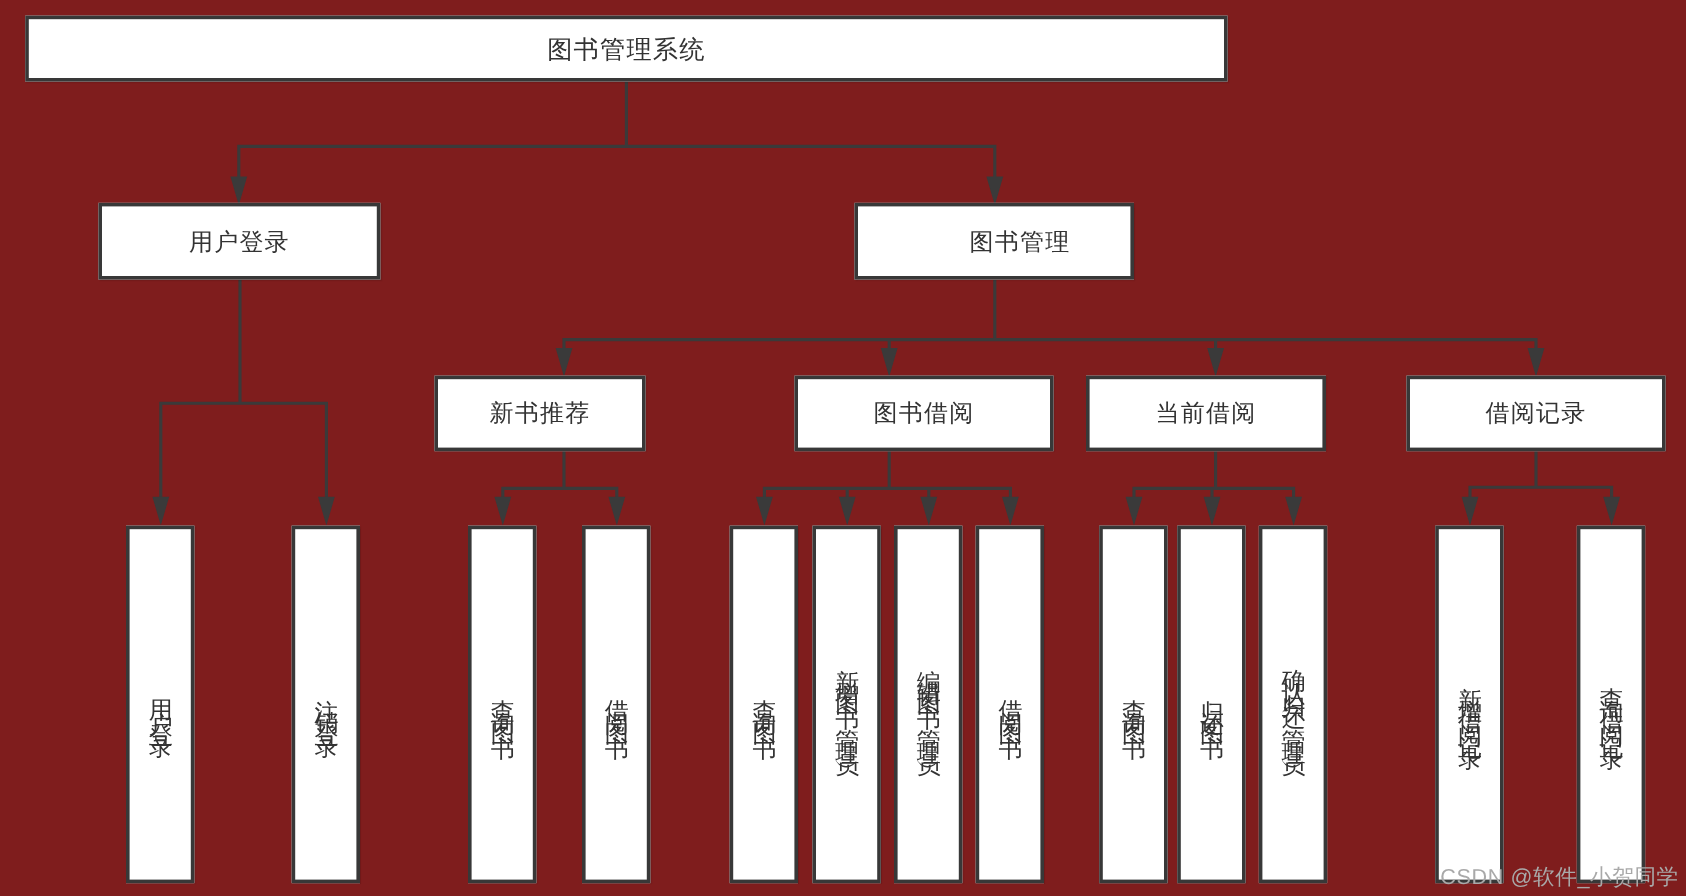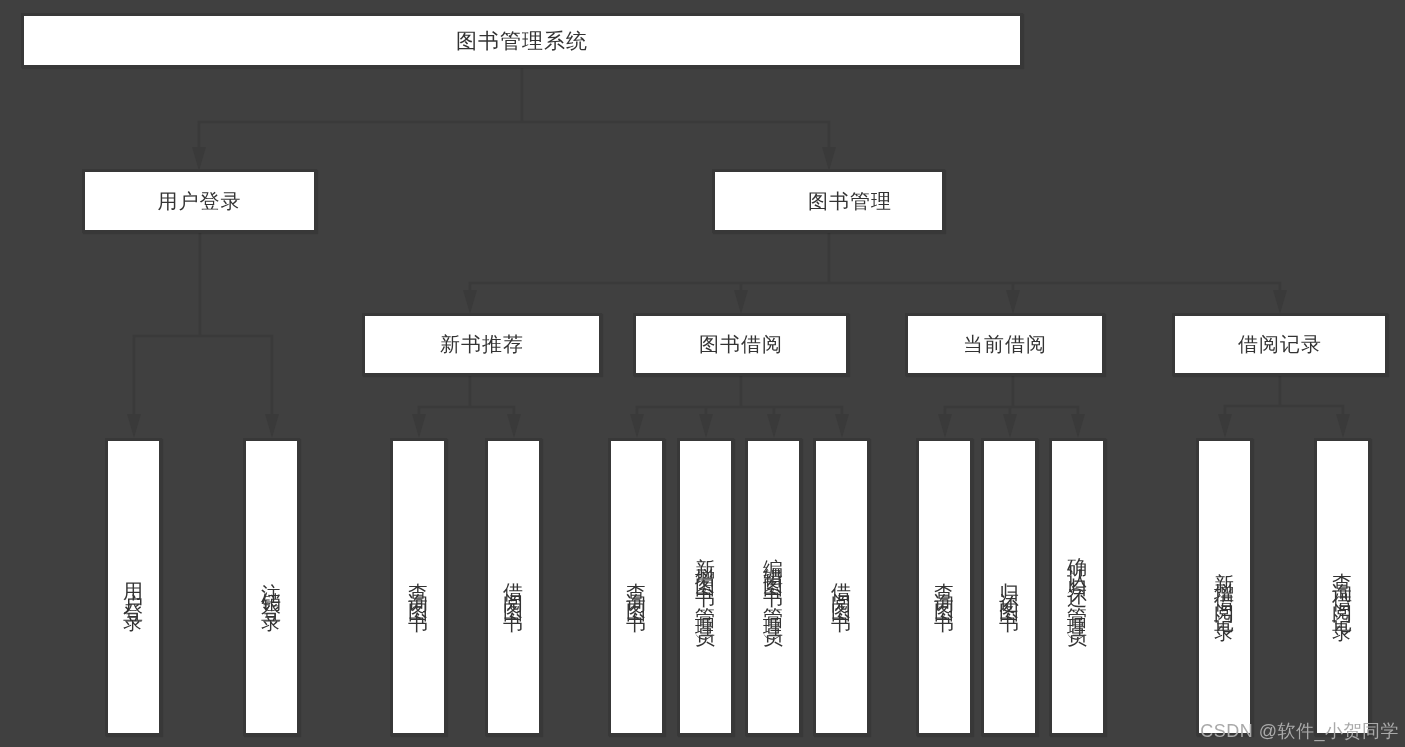--- a/index.html
+++ b/index.html
@@ -5,21 +5,21 @@
   html, body {
     margin: 0;
     padding: 0;
     background: #ffffff;
     font-family: "Liberation Sans", sans-serif;
   }
   .stage {
     position: relative;
     width: 1405px;
     height: 747px;
-    background: #404040;
+    background: #7f1d1d;
     overflow: hidden;
   }
   svg.connectors {
     position: absolute;
     left: 0;
     top: 0;
     pointer-events: none;
   }
   svg.connectors path {
     fill: none;
@@ -127,24 +127,24 @@
     <span class="lbl">图书管理系统</span>
   </div>
 
   <div class="box" style="left:82px; top:169px; width:235px; height:64px;">
     <span class="lbl">用户登录</span>
   </div>
   <div class="box" style="left:712px; top:169px; width:233px; height:64px;padding-left:43px;">
     <span class="lbl">图书管理</span>
   </div>
 
-  <div class="box" style="left:362px; top:313px; width:240px; height:63px;">
+  <div class="box" style="left:362px; top:313px; width:176px; height:63px;">
     <span class="lbl">新书推荐</span>
   </div>
-  <div class="box" style="left:633px; top:313px; width:216px; height:63px;">
+  <div class="box" style="left:662px; top:313px; width:216px; height:63px;">
     <span class="lbl">图书借阅</span>
   </div>
   <div class="box" style="left:905px; top:313px; width:200px; height:63px;">
     <span class="lbl">当前借阅</span>
   </div>
   <div class="box" style="left:1172px; top:313px; width:216px; height:63px;">
     <span class="lbl">借阅记录</span>
   </div>
 
   <div class="box leaf" style="left:105px; top:438px; width:57px; height:298px;">

